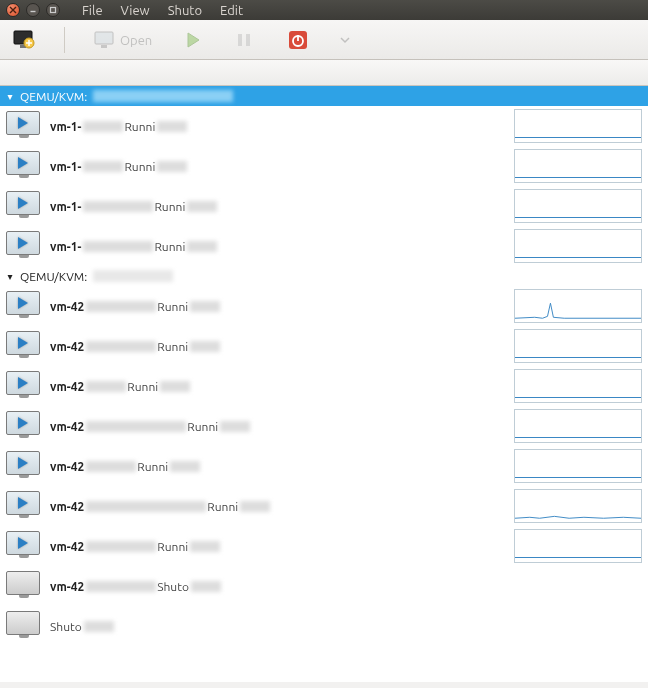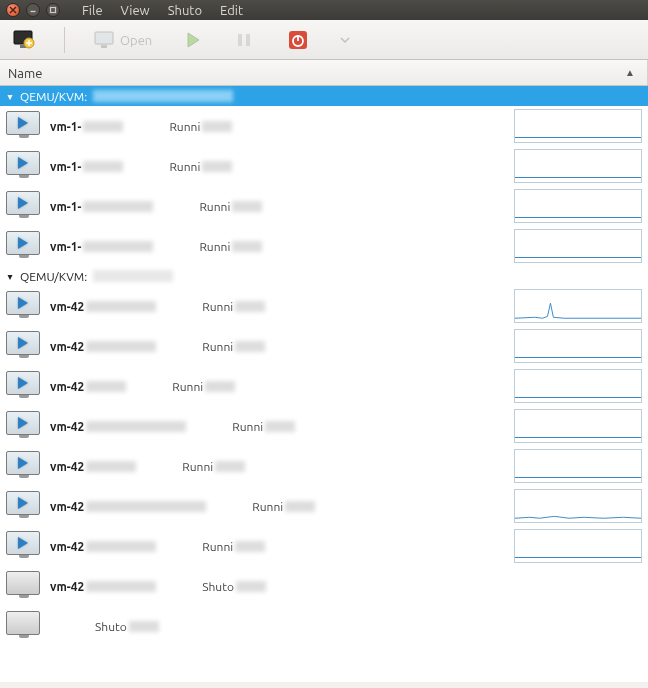--- a/index.html
+++ b/index.html
@@ -114,21 +114,21 @@
   }
   .screen.off { background:linear-gradient(to bottom,#eee,#ccc); }
   .stand { width:10px;height:3px;background:#9a9a9a;margin:0 auto;border-radius:0 0 2px 2px;}
   .play-tri {
     width:0;height:0;border-left:10px solid #2b7fc4;border-top:6px solid transparent;border-bottom:6px solid transparent;
     filter: drop-shadow(0 0 1px rgba(0,0,0,0.3));
   }
   .vm-text { flex:1; display:flex;flex-direction:row;gap:1px; min-width:0;}
   .vm-name-line { display:flex;align-items:center;gap:2px;}
   .vm-name { font-weight:bold; color:#222; font-size:12px;}
-  .vm-state { color:#444; font-size:12px;margin-left:45px;}
+  .vm-state { color:#444; font-size:12px;}
   .blur-box {
     display:inline-block;height:11px;
     background:#ddd; filter:blur(2px);
   }
   .cpu-cell {
     width:128px;flex-shrink:0;
     height:34px;
     border:1px solid #bfcdd6;
     background:#fff;
     margin-right:2px;
@@ -207,24 +207,20 @@
     </svg>
   </div>
   <div class="tb-btn disabled">
     <svg width="10" height="10" viewBox="0 0 10 10">
       <path d="M1 3 L5 7 L9 3" fill="none" stroke="#888" stroke-width="1.5"></path>
     </svg>
   </div>
 </div>
 
 <div class="headers">
-  <div class="col-h name">
-    <span>Name</span>
-    <span class="sort-arrow">▲</span>
-  </div>
 </div>
 
 <div class="body" id="tree-body">
     <div class="group-row selected">
     <span class="expander">▾</span>
     <span class="group-label">QEMU/KVM:</span>
     <span class="group-blur" style="width:140px"></span>
   </div>
     <div class="vm-row">
       <div class="vm-icon">

